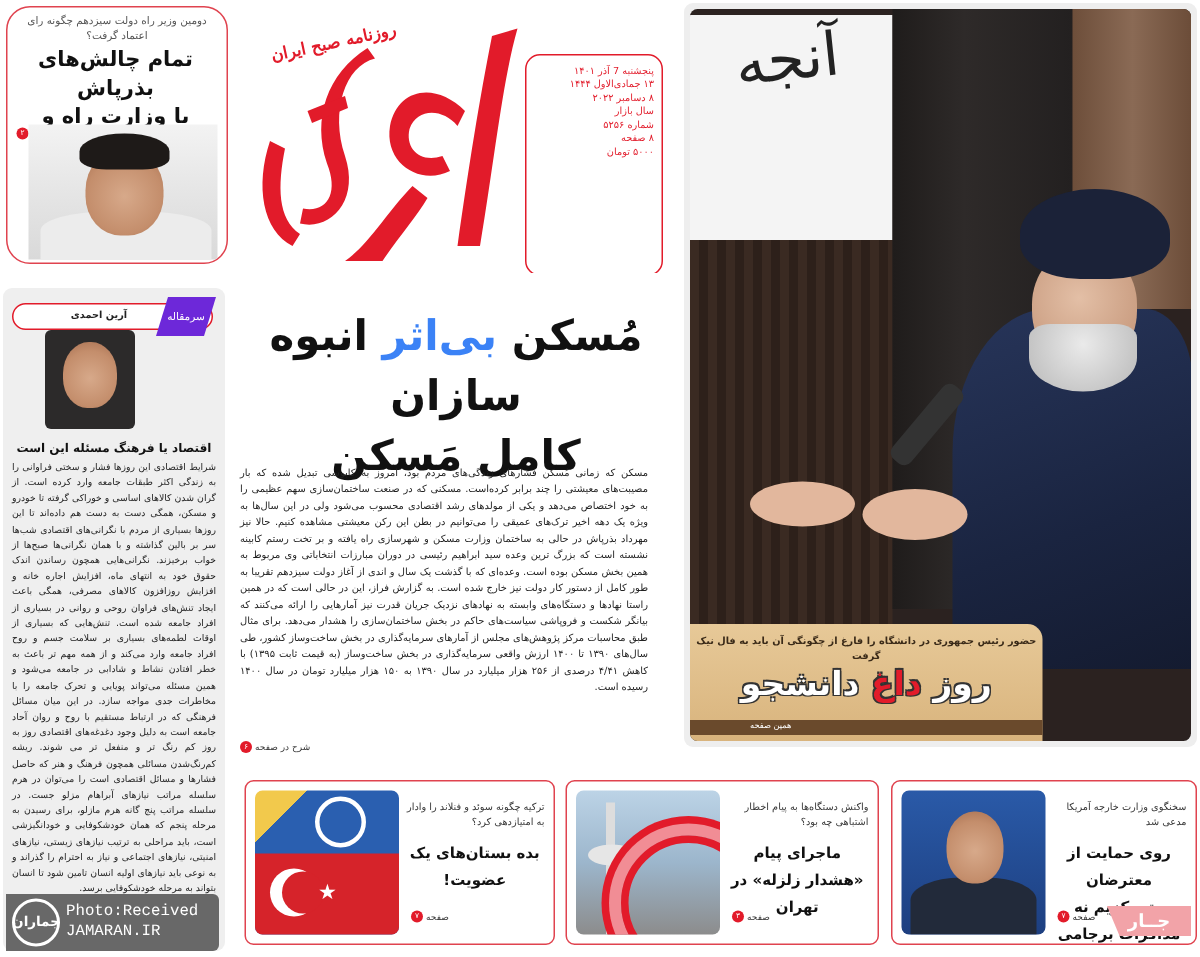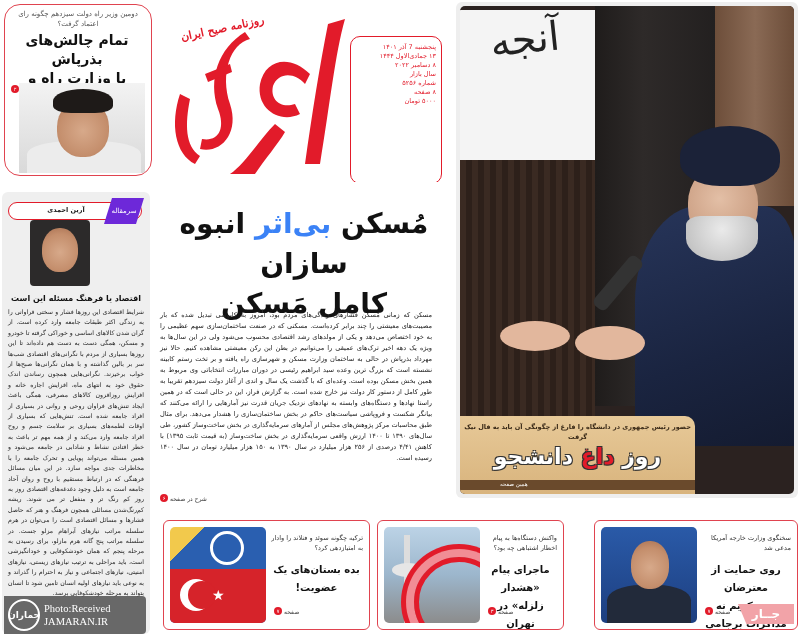--- a/index.html
+++ b/index.html
@@ -45,21 +45,21 @@
 
 .editorial{left:2px;top:192px;width:148px;height:442px;background:#efefef;border-radius:6px}
 .ed-head{position:absolute;top:10px;left:6px;right:8px;height:18px;border:1.5px solid #e21b2a;border-radius:10px;background:#fff}
 .ed-tag{position:absolute;top:6px;right:6px;width:40px;height:26px;background:#6d28d9;color:#fff;font-size:7px;font-weight:normal;text-align:center;line-height:26px;clip-path:polygon(20% 0,100% 0,80% 100%,0 100%)}
 .ed-author{position:absolute;top:14px;left:30px;right:50px;font-size:6.5px;text-align:center;color:#222;font-weight:bold}
 .ed-photo{position:absolute;top:28px;left:28px;width:60px;height:66px;background:#2c2a2a;border-radius:4px;overflow:hidden}
 .ed-title{position:absolute;top:102px;left:4px;right:4px;font-size:8px;font-weight:bold;text-align:center;color:#111}
 .ed-body{position:absolute;top:115px;left:6px;right:6px;font-size:6.2px;line-height:10.4px;color:#222;text-align:justify}
 .watermark{position:absolute;left:4px;top:596px;width:142px;height:38px;background:rgba(80,80,80,.85);color:#fff;border-radius:0 4px 4px 0;display:flex;align-items:center;direction:ltr}
 .wm-logo{width:32px;height:32px;border-radius:50%;border:2px solid #fff;margin-left:4px;margin-right:4px;display:flex;align-items:center;justify-content:center;font-size:9px;font-weight:bold}
-.wm-text{font-family:Liberation Serif, serif;font-size:10.5px;line-height:13px}
+.wm-text{font-family:Liberation Mono, monospace;font-size:10.5px;line-height:13px}
 
 .story{left:152px;top:182px;width:304px;height:320px;background:#fff}
 .story .kicker{position:absolute;top:6px;left:4px;right:4px;text-align:center;font-size:8.5px;font-weight:bold;color:#222}
 .story .h1{position:absolute;top:22px;left:0;right:0;text-align:center;font-size:28px;font-weight:bold;color:#111;line-height:40px}
 .story .h1 .red{color:#3b82f6}
 .story .body{position:absolute;top:128px;left:8px;right:24px;font-size:6.6px;line-height:11px;color:#222;text-align:justify}
 .story .more{position:absolute;top:312px;left:8px;font-size:6px;color:#333;display:flex;align-items:center;gap:2px}
 
 .btease{top:520px;height:110px;border:1.5px solid #e0434f;border-radius:6px;background:#fff;overflow:hidden}
 .btease .img{position:absolute;left:6px;top:6px;width:96px;height:96px;border-radius:5px;overflow:hidden}
@@ -175,21 +175,21 @@
       <div class="face" style="left:30px;top:14px;width:38px;height:48px"></div>
     </div>
     <div class="kick">سخنگوی وزارت خارجه آمریکا مدعی شد</div>
     <div class="ttl">روی حمایت از معترضان متمرکزیم نه مذاکرات برجامی</div>
     <div class="pg">
       <span>صفحه</span>
       <span class="redDot">۷</span>
     </div>
   </div>
 
-  <div class="abs btease" style="left:377px;width:187px">
+  <div class="abs btease" style="left:377px;width:209px">
     <div class="img" style="background:linear-gradient(180deg,#bcd3e6,#9cb6cc 50%,#8c8c8c)">
       <div style="position:absolute;left:20px;top:8px;width:6px;height:90px;background:#ddd"></div>
       <div style="position:absolute;left:8px;top:36px;width:32px;height:14px;background:#e6e6e6;border-radius:50%"></div>
       <div style="position:absolute;left:30px;top:30px;width:90px;height:90px;border-radius:50%;border:5px solid #e21b2a;box-shadow:0 0 0 8px rgba(255,255,255,.5),0 0 0 13px #e21b2a"></div>
     </div>
     <div class="kick">واکنش دستگاه‌ها به پیام اخطار اشتباهی چه بود؟</div>
     <div class="ttl">ماجرای پیام «هشدار زلزله» در تهران</div>
     <div class="pg">
       <span>صفحه</span>
       <span class="redDot">۳</span>

